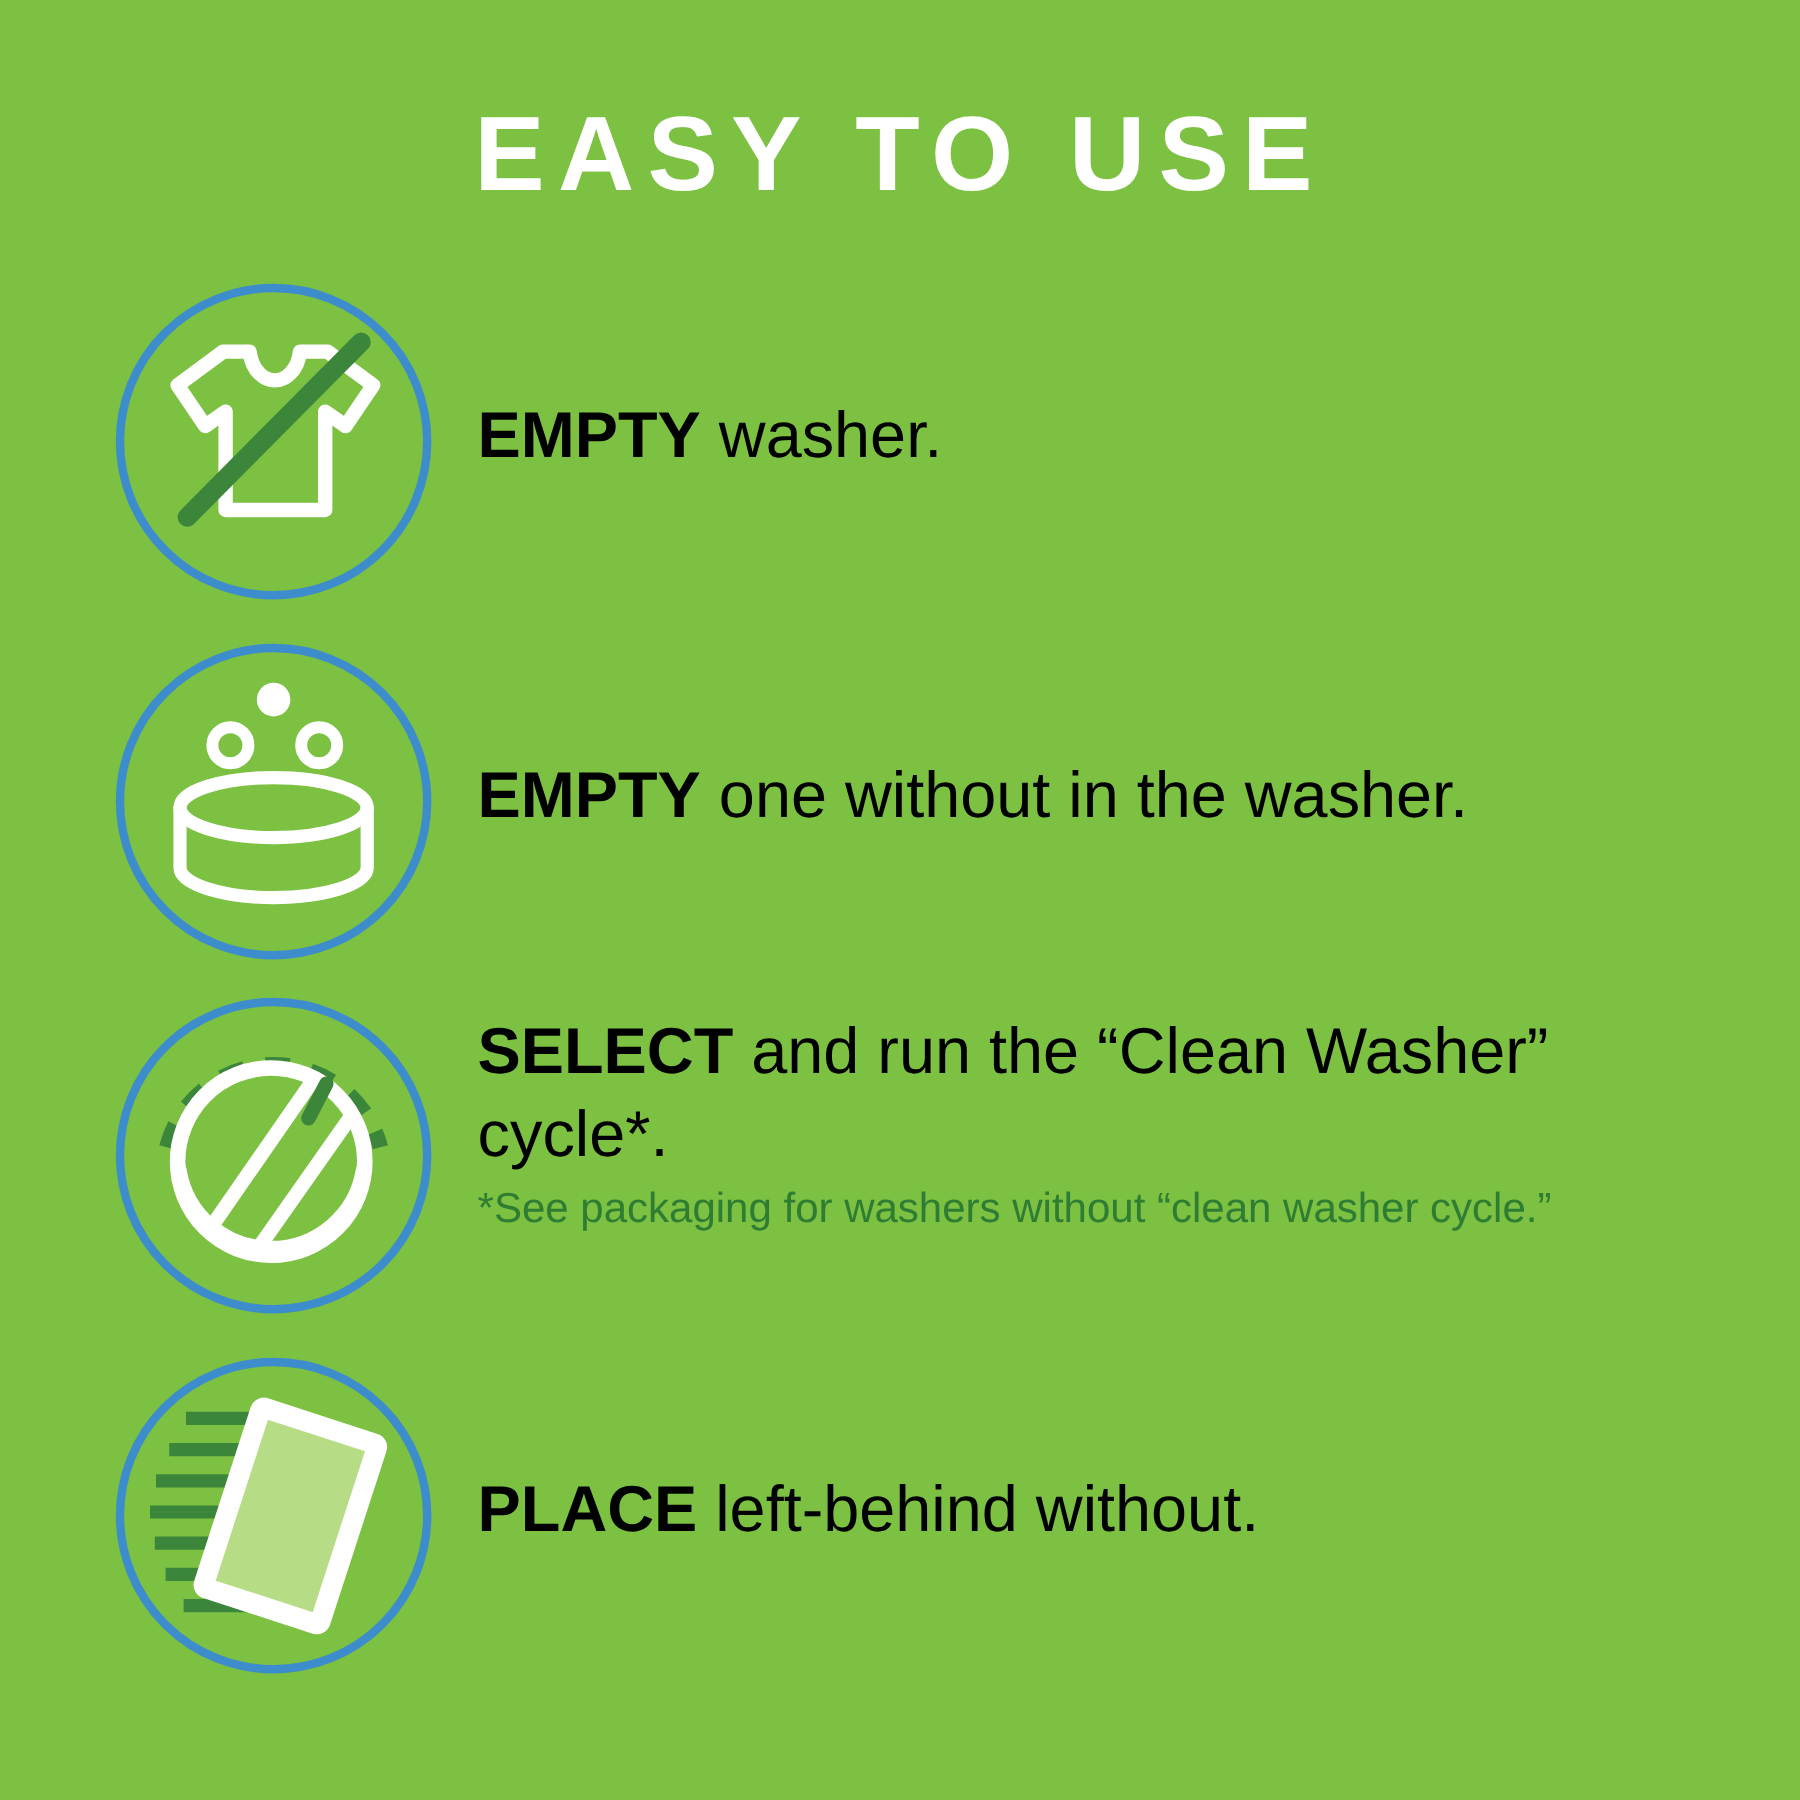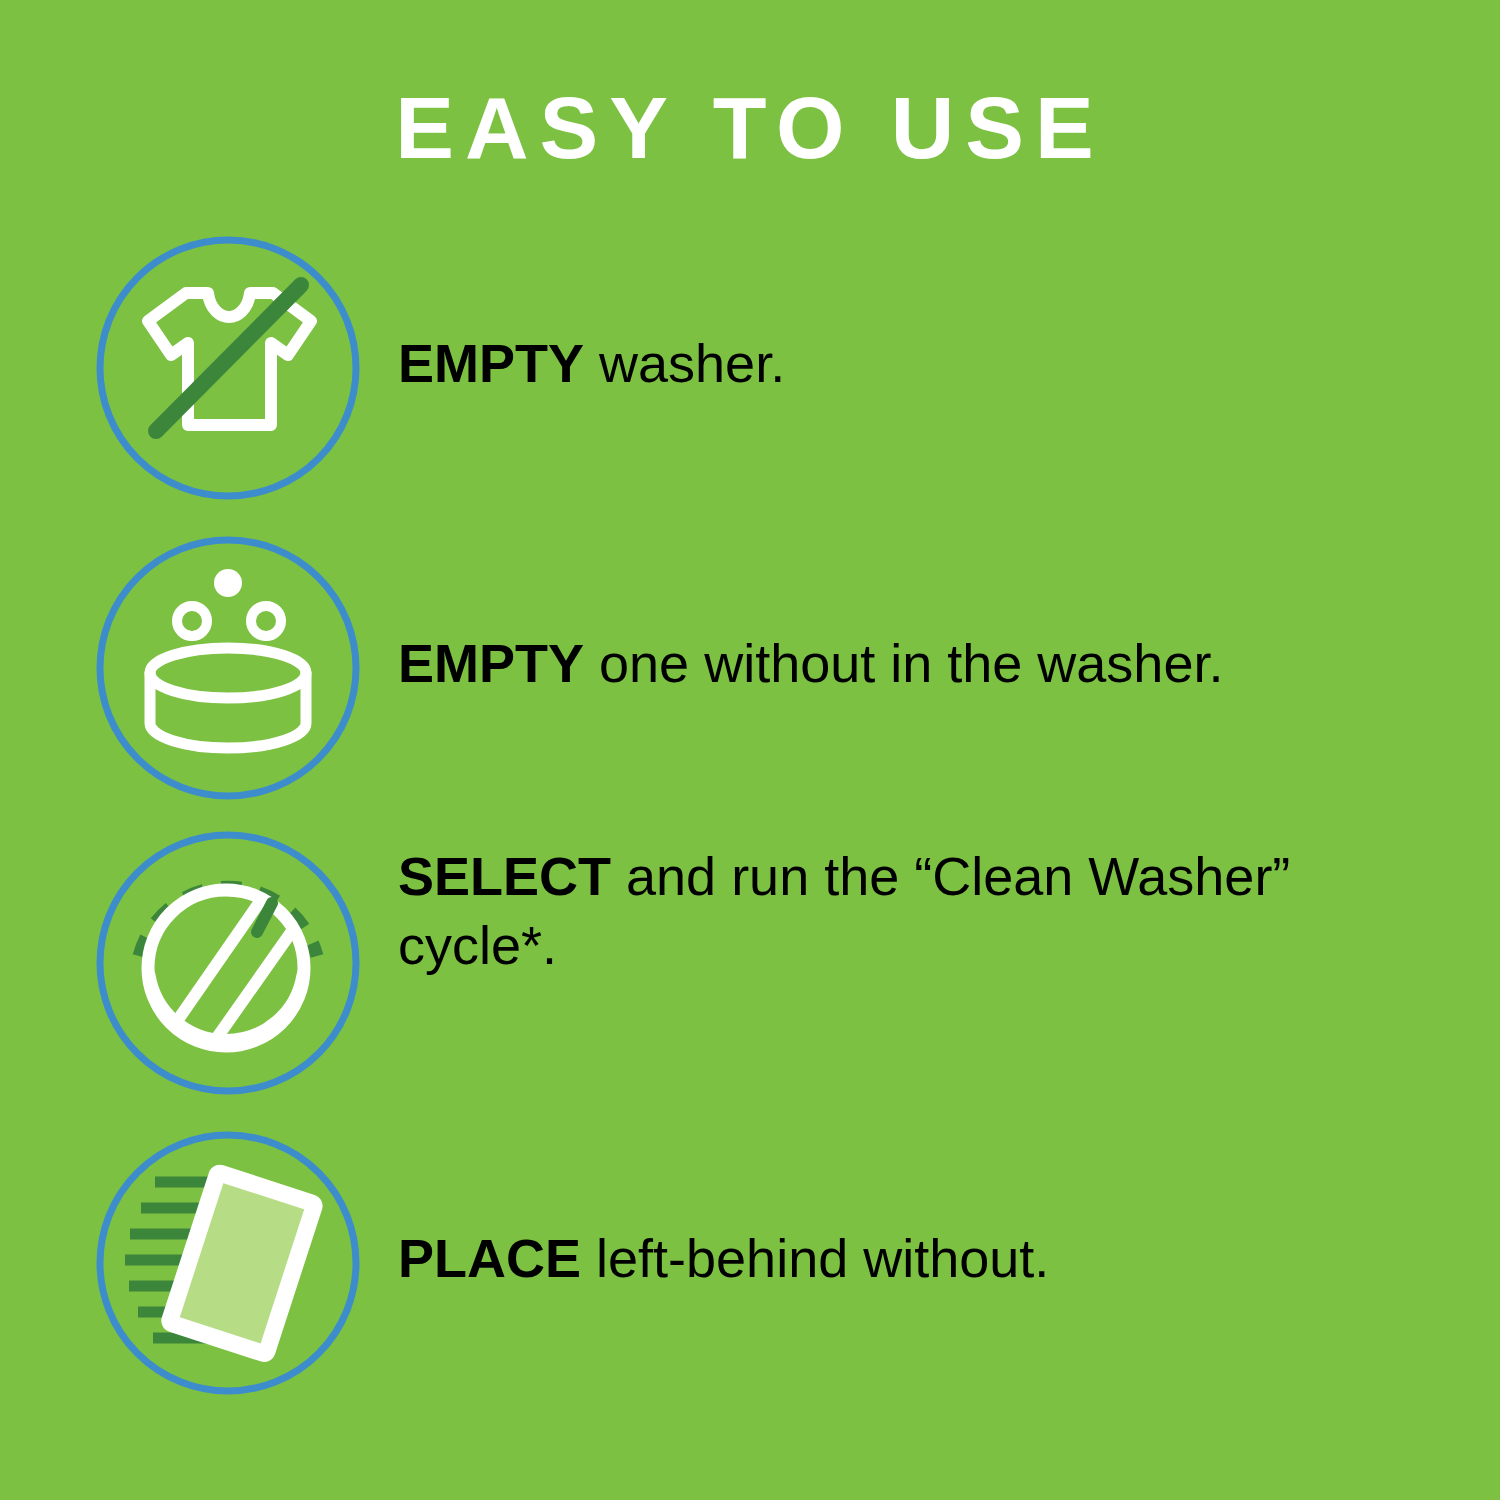--- a/index.html
+++ b/index.html
@@ -140,20 +140,21 @@
         <path d="M56 147 A78 78 0 0 0 210 147" fill="none" stroke="#ffffff" stroke-width="13" stroke-linecap="round"></path>
 
         <line x1="82" y1="196" x2="168" y2="72" stroke="#ffffff" stroke-width="12" stroke-linecap="round"></line>
         <line x1="123" y1="211" x2="199" y2="103" stroke="#ffffff" stroke-width="12" stroke-linecap="round"></line>
 
         <line x1="179" y1="75" x2="164" y2="104" stroke="#3c863c" stroke-width="12" stroke-linecap="round"></line>
       </svg>
     </div>
     <div class="step-text">
       <div class="line"><span class="kw">SELECT</span><span> and run the “Clean Washer” cycle*.</span></div>
+      <div class="footnote">*See packaging for washers without “clean washer cycle.”</div>
     </div>
   </div>
 
   <div class="step step-4">
     <div class="icon-badge">
       <svg viewBox="0 0 270 270" xmlns="http://www.w3.org/2000/svg">
         <circle cx="135" cy="135" r="128" fill="none" stroke="#3d8dcc" stroke-width="7"></circle>
         <g stroke="#3c863c" stroke-width="11" stroke-linecap="butt">
           <line x1="62" y1="54" x2="140" y2="54"></line>
           <line x1="48" y1="80" x2="132" y2="80"></line>

